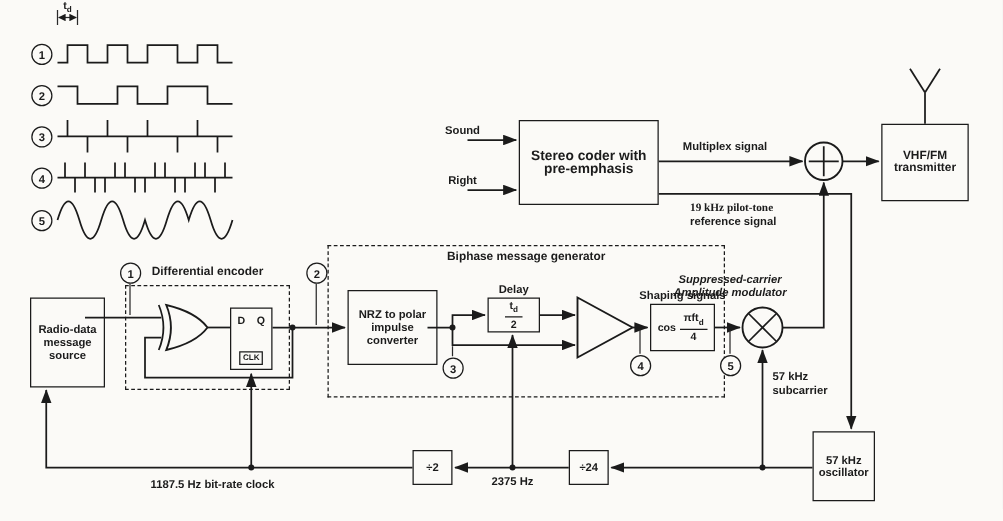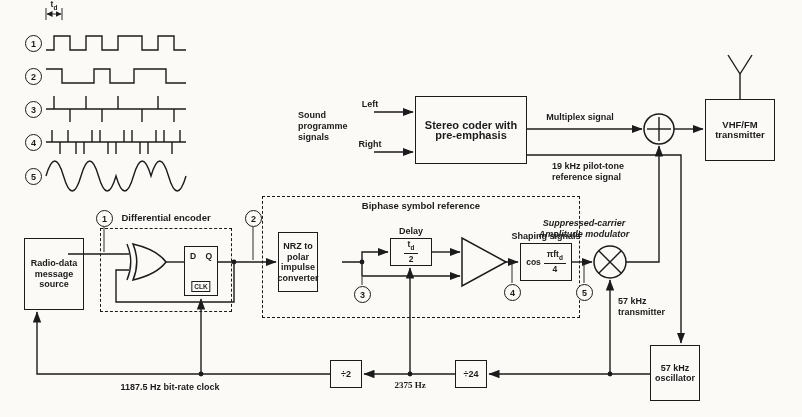--- a/index.html
+++ b/index.html
@@ -166,21 +166,21 @@
   </div>
 
   <div class="dff" style="left:184px;top:246px;width:34px;height:50px;">
     <div class="dq">
       <span>D</span>
       <span>Q</span>
     </div>
     <div class="clk">CLK</div>
   </div>
 
-  <div class="box" style="left:278px;top:232px;width:40px;height:60px;">
+  <div class="box" style="left:278px;top:232px;width:72px;height:60px;">
     <span>NRZ to polar impulse converter</span>
   </div>
 
   <div class="box" style="left:390px;top:238px;width:42px;height:28px;padding:1px;">
     <span class="frac">
       <span><span>t</span><sub>d</sub></span>
       <span class="bar" style="width:14px;"></span>
       <span>2</span>
     </span>
   </div>
@@ -208,46 +208,45 @@
 
   <div class="box" style="left:455px;top:360px;width:32px;height:28px;">
     <span>÷24</span>
   </div>
 
   <div class="box" style="left:330px;top:360px;width:32px;height:28px;">
     <span>÷2</span>
   </div>
 
   <div class="lbl c" style="left:98px;top:212px;width:136px;font-size:9.5px;">Differential encoder</div>
-  <div class="lbl c" style="left:262px;top:200px;width:318px;font-size:9.5px;">Biphase symbol reference</div>
+  <div class="lbl c" style="left:262px;top:200px;width:318px;font-size:9.5px;">Biphase message generator</div>
   <div class="lbl c" style="left:386px;top:226px;width:50px;">Delay</div>
   <div class="lbl c" style="left:508px;top:231px;width:76px;">Shaping signals</div>
 
   <div class="lbl c" style="left:528px;top:218px;width:112px;line-height:11px;font-style:italic;">
     <span style="display:block;">Suppressed-carrier</span>
     <span style="display:block;">Amplitude modulator</span>
   </div>
 
   <div class="lbl" style="left:618px;top:296px;width:56px;">
     <span style="display:block;">57 kHz</span>
-    <span style="display:block;">transmitter</span>
+    <span style="display:block;">subcarrier</span>
   </div>
 
   <div class="lbl c" style="left:530px;top:112px;width:100px;">Multiplex signal</div>
 
   <div class="lbl" style="left:552px;top:161px;width:100px;">
-    <span style="display:block;">19 kHz pilot-tone</span>
+    <span style="display:block;font-family:Liberation Serif, serif;">19 kHz pilot-tone</span>
     <span style="display:block;">reference signal</span>
   </div>
 
-  <div class="lbl" style="left:298px;top:110px;width:62px;">Sound programme signals</div>
-  <div class="lbl c" style="left:352px;top:99px;width:36px;">Left</div>
+  <div class="lbl c" style="left:352px;top:99px;width:36px;">Sound</div>
   <div class="lbl c" style="left:350px;top:139px;width:40px;">Right</div>
 
-  <div class="lbl c" style="left:384px;top:380px;width:52px;font-family:Liberation Serif, serif;">2375 Hz</div>
+  <div class="lbl c" style="left:384px;top:380px;width:52px;">2375 Hz</div>
   <div class="lbl c" style="left:100px;top:382px;width:140px;">1187.5 Hz bit-rate clock</div>
 
   <div class="lbl c" style="left:44px;top:-1px;width:20px;font-size:8.5px;">
     <span>t</span><sub>d</sub>
   </div>
 
   <div class="marker" style="left:25px;top:35px;">1</div>
   <div class="marker" style="left:25px;top:68px;">2</div>
   <div class="marker" style="left:25px;top:101px;">3</div>
   <div class="marker" style="left:25px;top:134px;">4</div>

